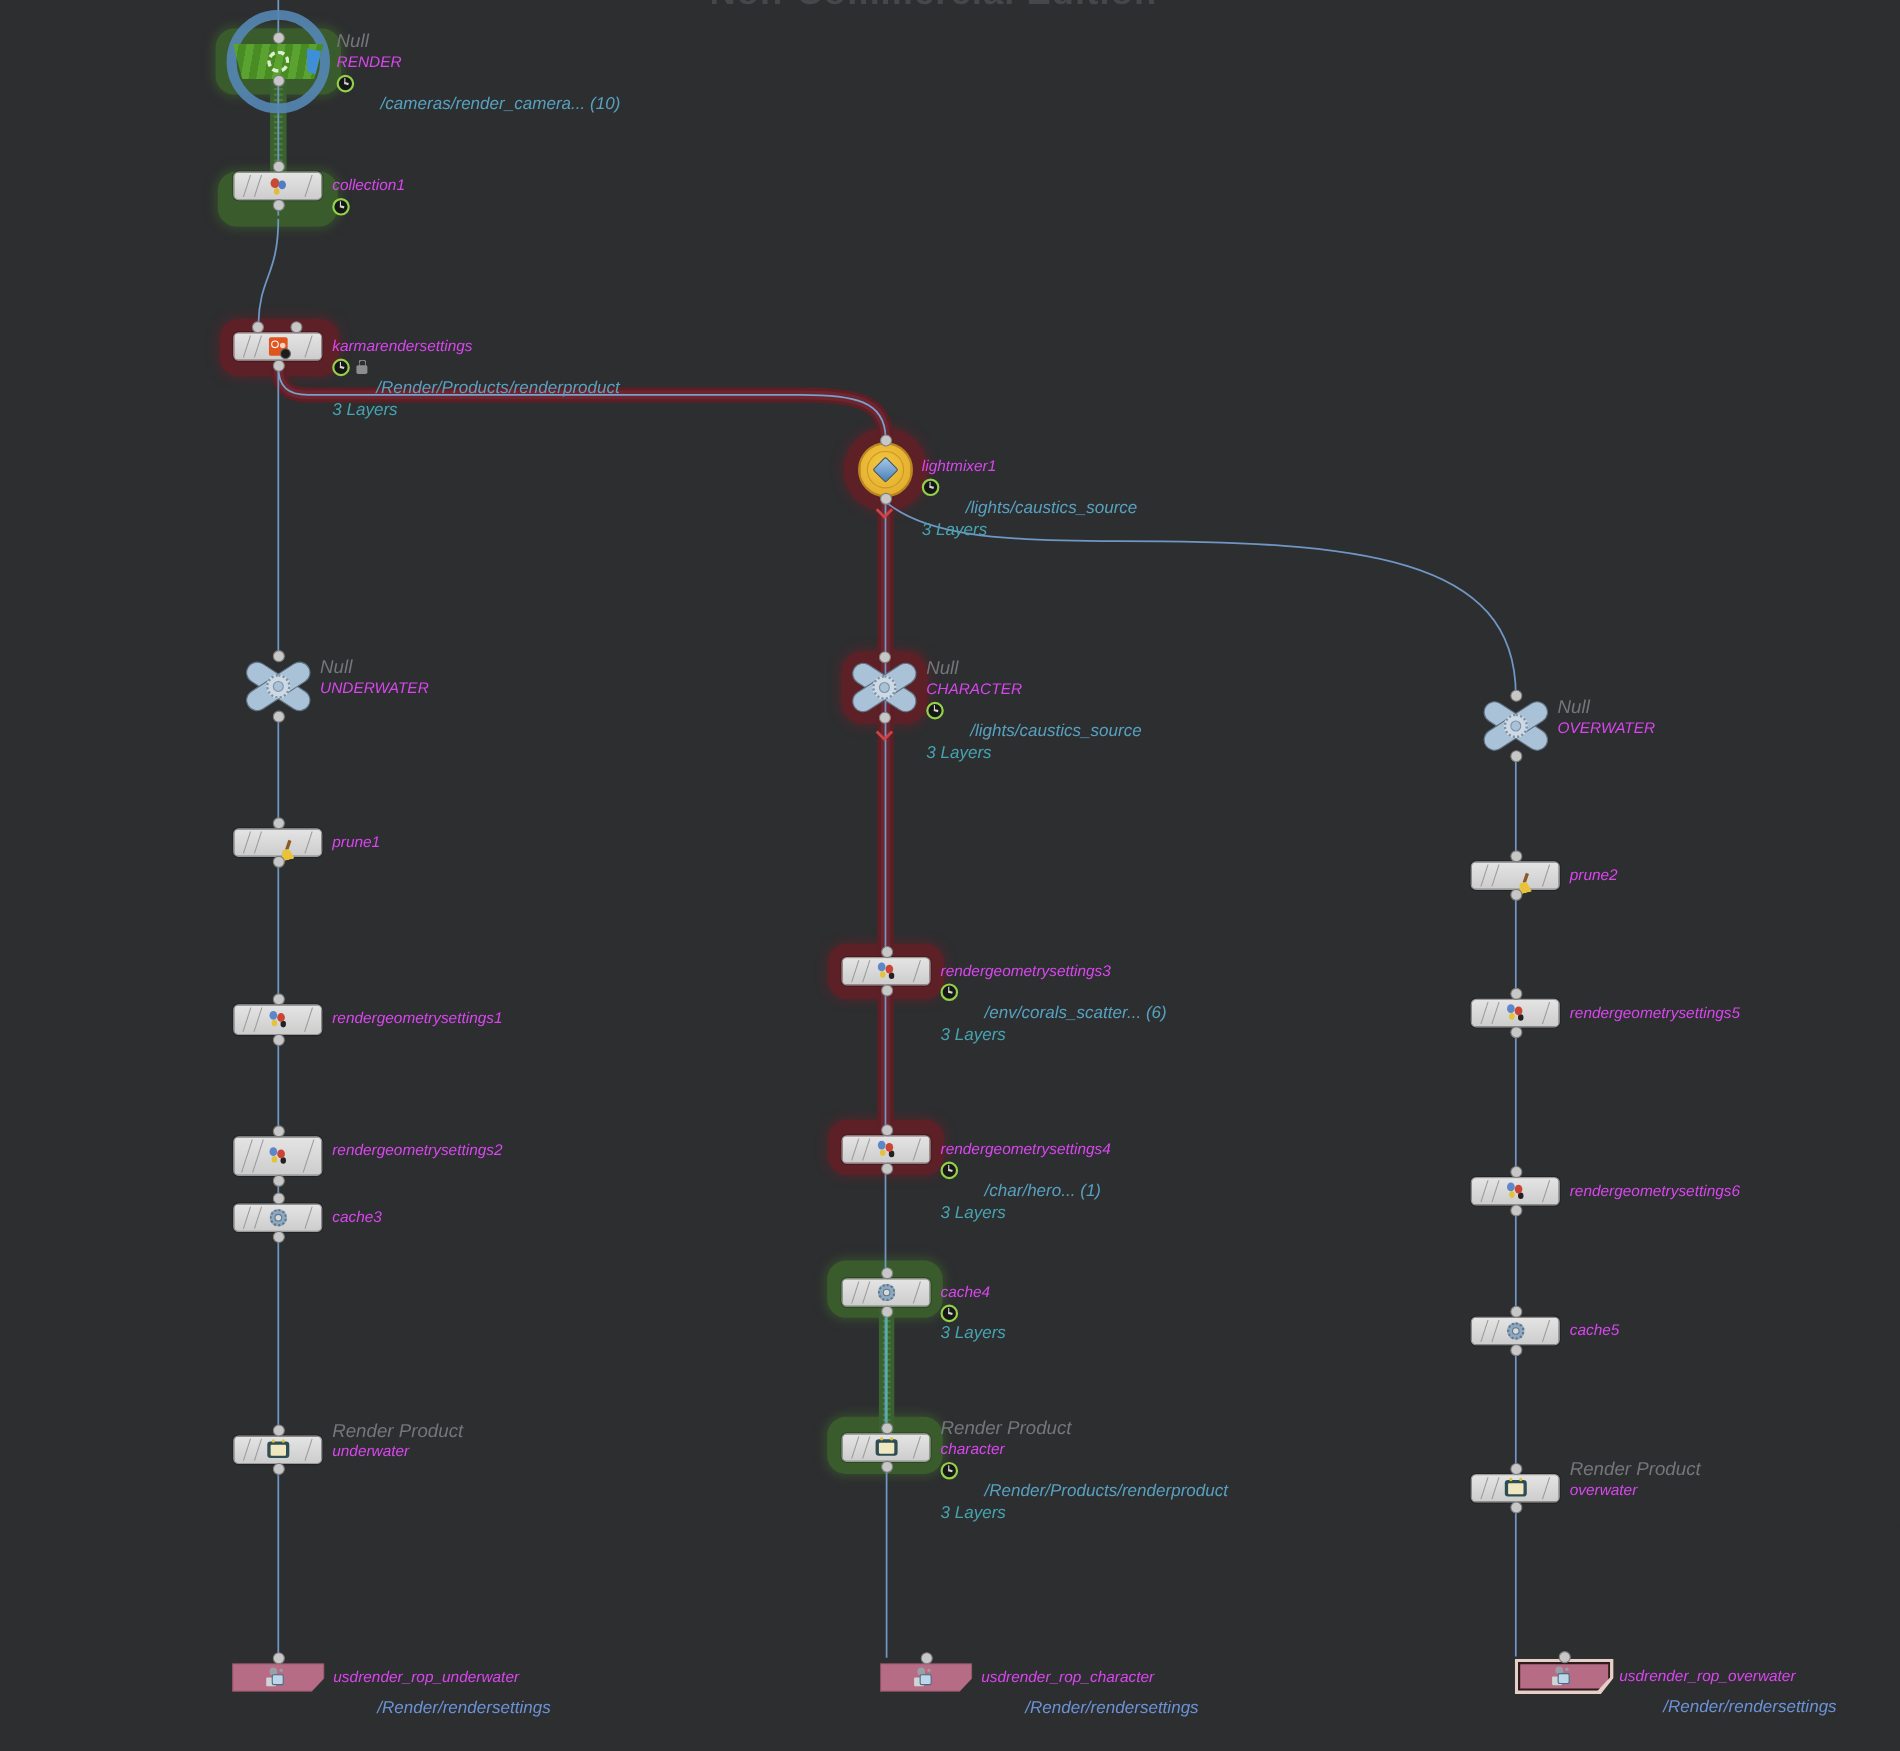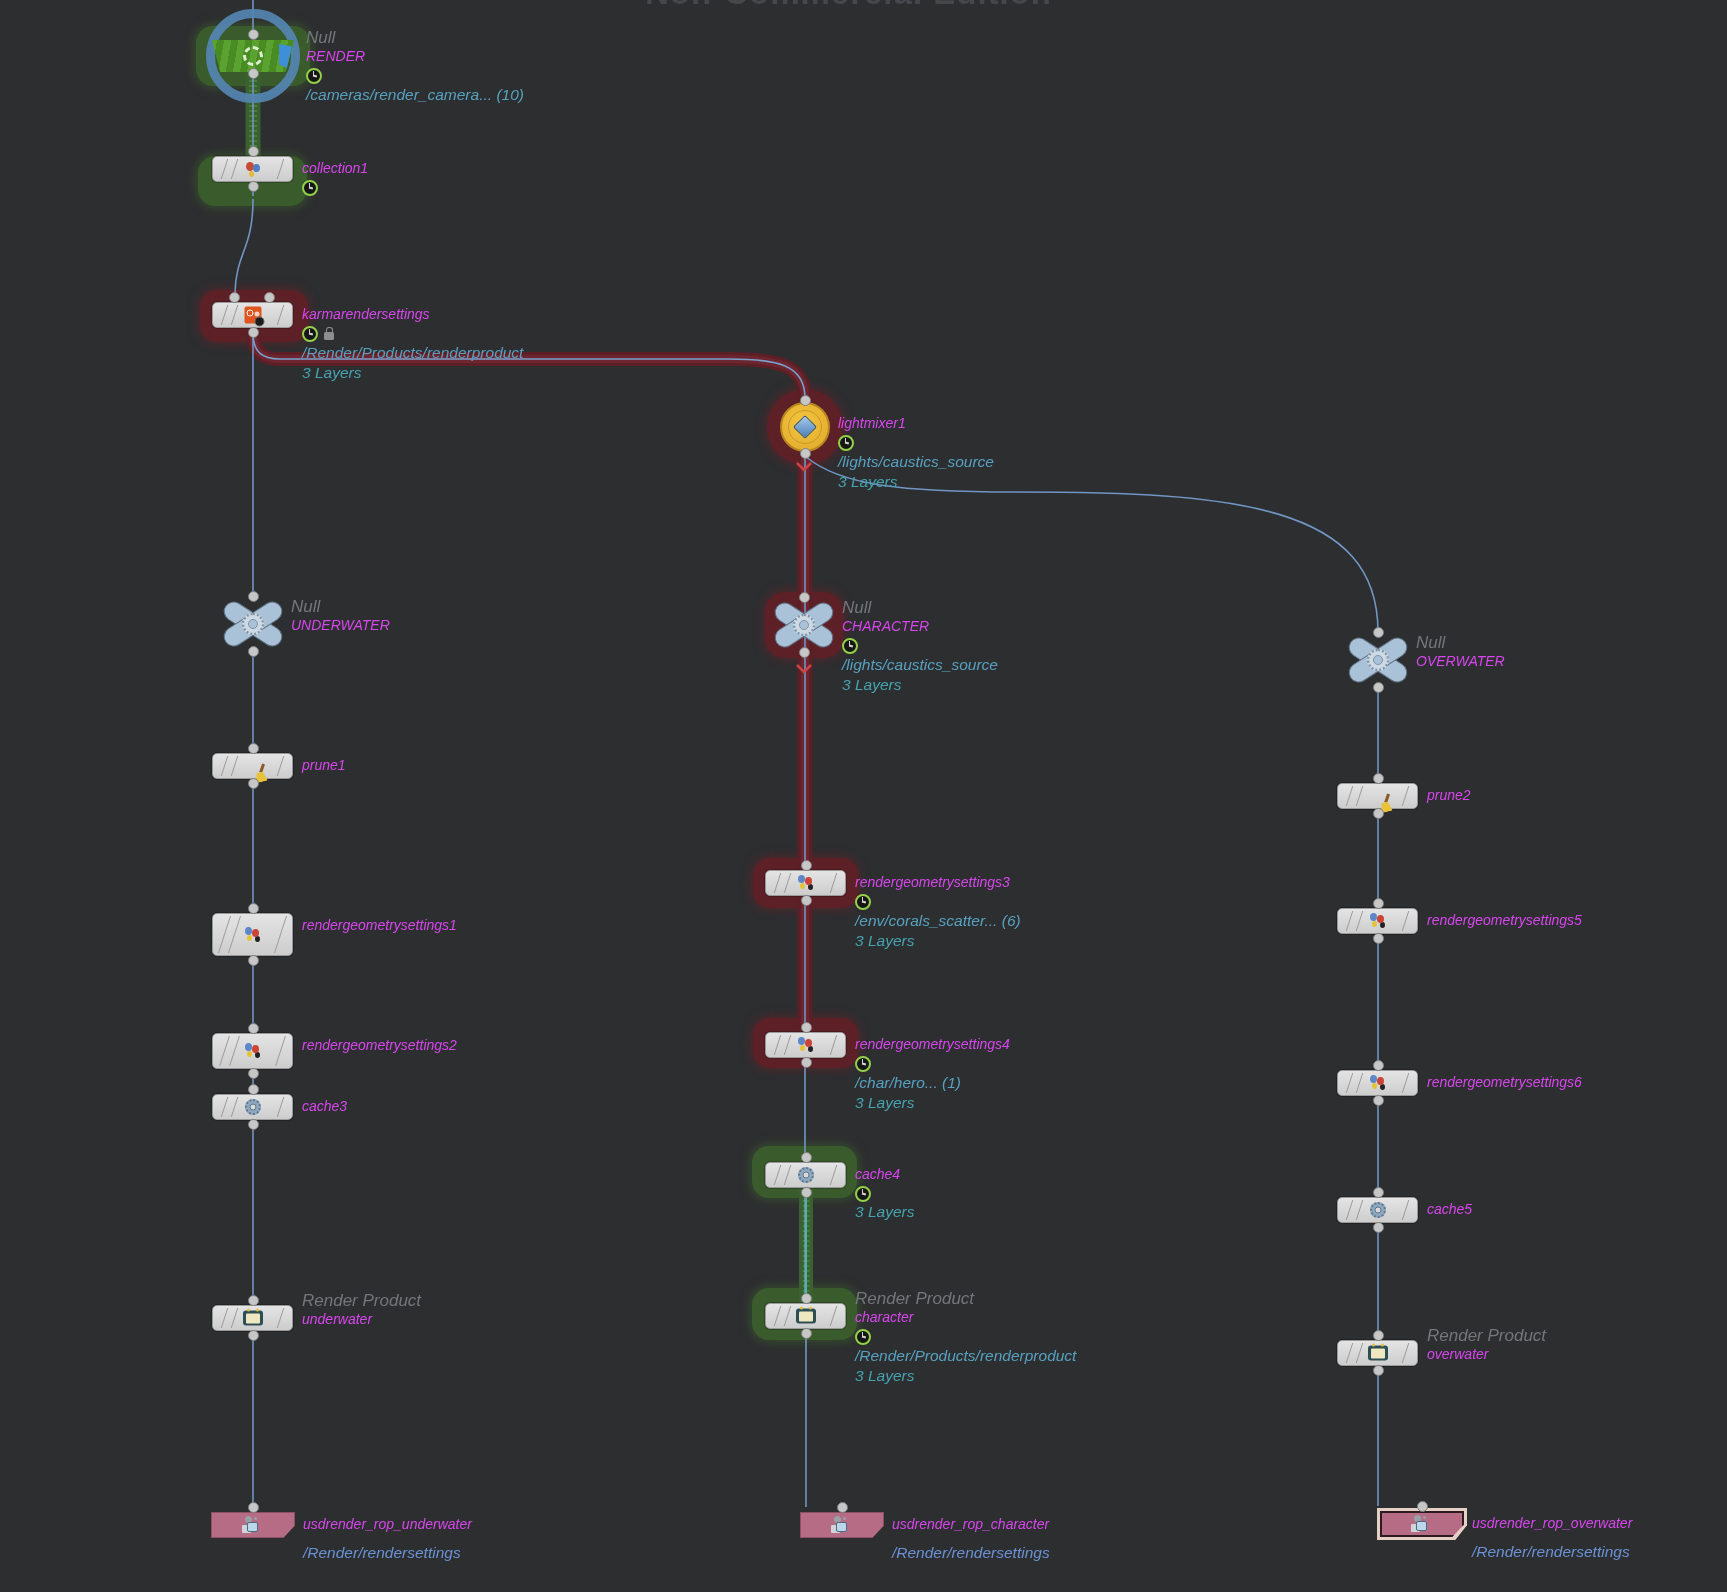--- a/index.html
+++ b/index.html
@@ -22,21 +22,21 @@
   .sl1{left:11px}.sl2{left:21px}.sl3{right:11px}
   .nicon{position:absolute;left:50%;top:50%;transform:translate(-50%,-50%);}
   .dot{position:absolute;width:9px;height:9px;border-radius:50%;background:#c7c7c7;
        border:1px solid #7d7d7d;z-index:4;left:50%;margin-left:-5px;}
   .dot.in{top:-10px}.dot.out{bottom:-10px}
   
   .labels{position:absolute;white-space:nowrap;z-index:5;font-style:italic;}
   .nm{font-size:14px;color:#d946ef;line-height:19px;}
   .tp{font-size:17px;color:#73767a;line-height:19px;}
   .badges{display:flex;align-items:center;gap:6px;height:17px;margin-top:1px;}
-  .ip{font-size:15.5px;color:#57a1c0;line-height:20px;margin-top:1px;}
+  .ip{font-size:15.5px;color:#57a1c0;line-height:20px;margin-top:1px;margin-left:40px;}
   .ip.blue{color:#6b92d6;}
   .ly{font-size:15.5px;color:#45a4b0;line-height:20px;}
   .labels-std{left:90px;top:3px}.labels-rp{left:90px;top:-14px}
   .labels-rop{left:92px;top:3px}.labels-rop .ip{margin-top:9px}
   .labels-null{left:68px;top:-4px}.labels-lmx{left:58px;top:12px}.labels-render{left:96px;top:-12px}
   
   .clock{width:12px;height:12px;border-radius:50%;background:#161616;border:2px solid #93d148;position:relative;}
   .clock::before{content:"";position:absolute;left:4.5px;top:1.5px;width:1.5px;height:4.5px;background:#d6d6d6;}
   .clock::after{content:"";position:absolute;left:5px;top:5.5px;width:4px;height:1.5px;background:#d6d6d6;transform:rotate(15deg);}
   .lock{width:10px;height:8px;background:#8d8d8d;border-radius:1.5px;position:relative;margin-top:4px;}
@@ -272,21 +272,21 @@
           <span class="sl sl3"></span>
         <div class="nicon broom"></div>
         </div>
       <div class="dot in"></div>
       <div class="dot out"></div>
       <div class="labels labels-std">
           <div class="nm">prune1</div>
         </div>
     </div>
 
-    <div class="node" style="left:212px;top:913px;width:81px;height:43px">
+    <div class="node" style="left:212px;top:913px;width:81px;height:28px">
       <div class="body-std">
           <span class="sl sl1"></span>
           <span class="sl sl2"></span>
           <span class="sl sl3"></span>
         <div class="nicon rgsicon"></div>
         </div>
       <div class="dot in"></div>
       <div class="dot out"></div>
       <div class="labels labels-std">
           <div class="nm">rendergeometrysettings1</div>

